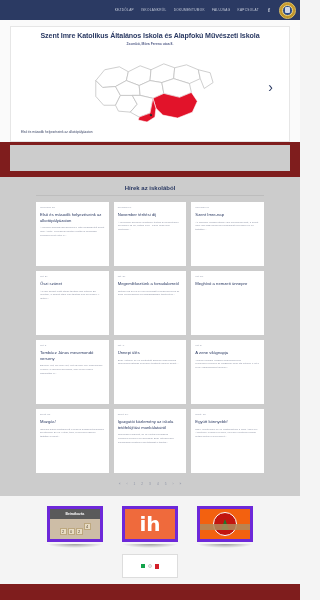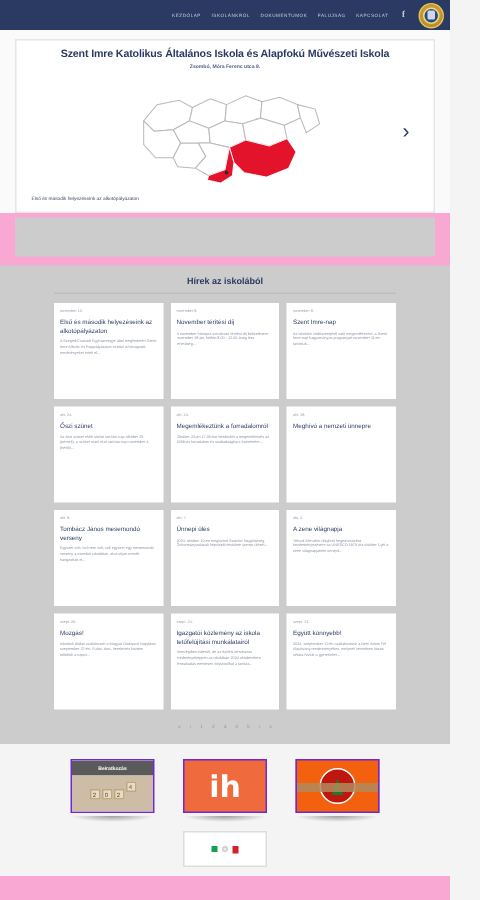--- a/index.html
+++ b/index.html
@@ -2,21 +2,21 @@
 <html><head>
 <meta charset="utf-8">
 <style>
   * { box-sizing: border-box; margin: 0; padding: 0; }
   html, body {
     width: 300px; height: 600px;
     font-family: "Liberation Sans", sans-serif;
     background: #f4f4f4;
     overflow: hidden;
   }
-  .page { width: 300px; height: 600px; position: relative; background:#f9a8d4; }
+  .page { width: 300px; height: 600px; position: relative; background:#7f1d1d; }
 
   
   .navbar {
     height: 20px; background: #2b3a63;
     display: flex; align-items: center; justify-content: flex-end;
     padding-right: 4px; gap: 7px; position: relative;
   }
   .nav-item {
     color: #c9cfdd; font-size: 3.1px; letter-spacing: .35px;
     text-transform: uppercase; white-space: nowrap; cursor: pointer;
@@ -77,21 +77,21 @@
     font-size:2.5px; color:#8f95a6; line-height:1.5; overflow:hidden;
     word-break:break-word;
   }
   .pager { display:flex; justify-content:center; align-items:center; gap:6px; padding:4px 0 6px; }
   .pg { font-size:3.2px; color:#8d93a5; cursor:pointer; }
 
   
   .logos { background:#f4f4f4; padding:10px 0 6px; }
   .logo-row { display:flex; justify-content:center; gap:19px; }
   .logo-tile {
-    width:56px; height:36px; background:#fff; border:1px solid #6d28d9;
+    width:56px; height:36px; background:#fff; border:3px solid #6d28d9;
     overflow:hidden; position:relative; cursor:pointer;
   }
   .lg1-bar { height:10px; background:#5a5a5a; color:#fff; font-size:3.4px;
              display:flex; align-items:center; justify-content:center; font-weight:bold;}
   .lg1-body { height:24px; background:#cdbda6; display:flex; align-items:center;
               justify-content:center; gap:1px; }
   .blk { width:7px; height:7px; background:#e8dcc4; border:.5px solid #bda87f;
          font-size:4px; color:#5a4a32; display:flex; align-items:center; justify-content:center; }
   .blk.up { align-self:flex-start; margin-top:4px; }
   .lg2 { background:#ef6a3c; display:flex; align-items:center; justify-content:center; }

